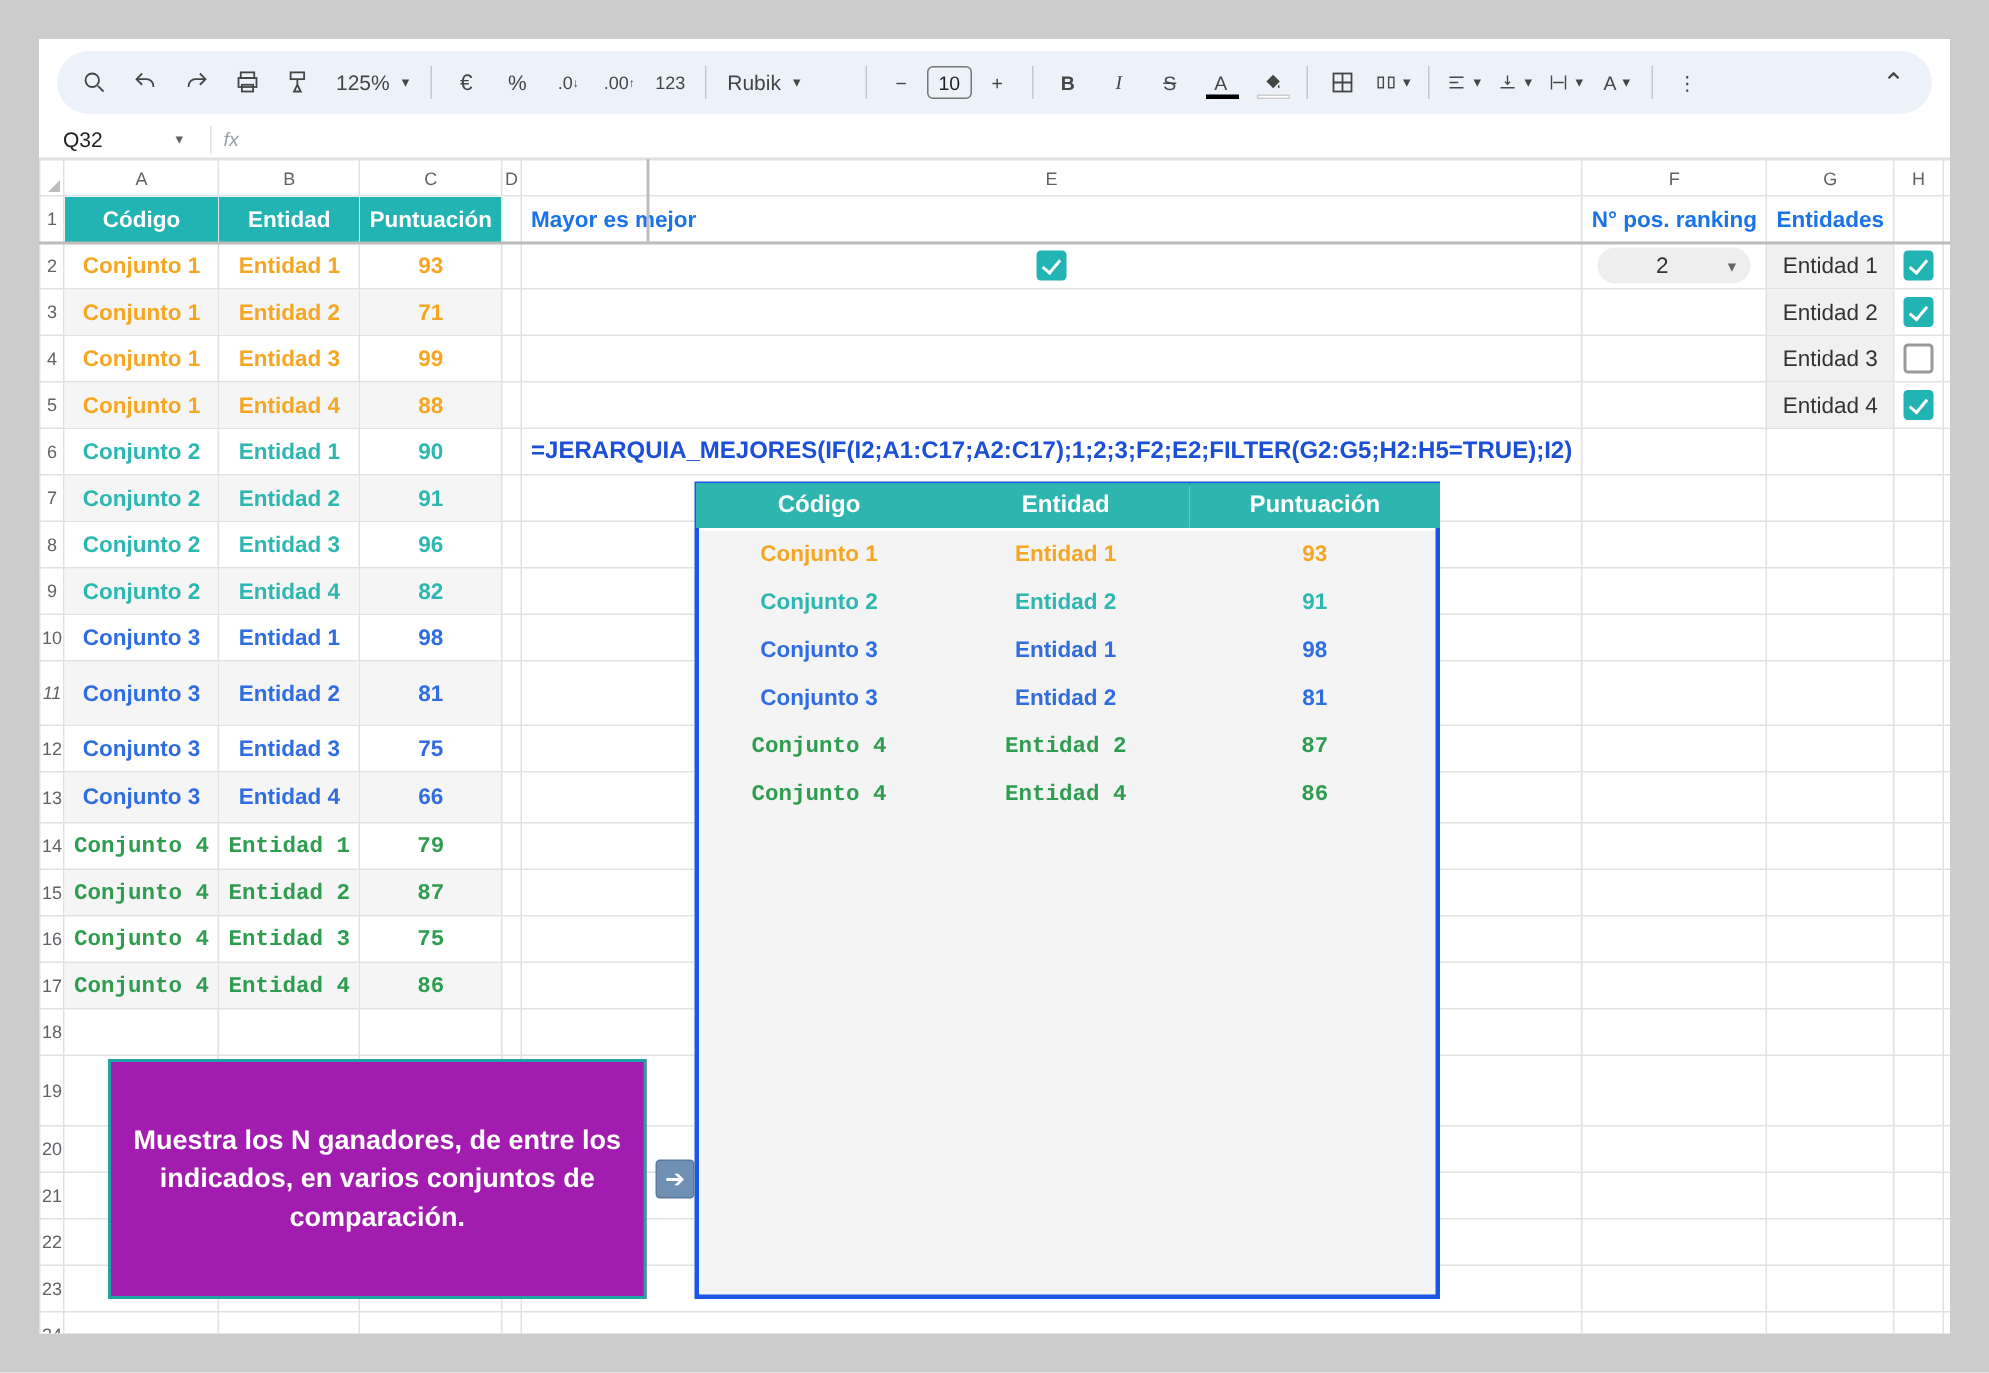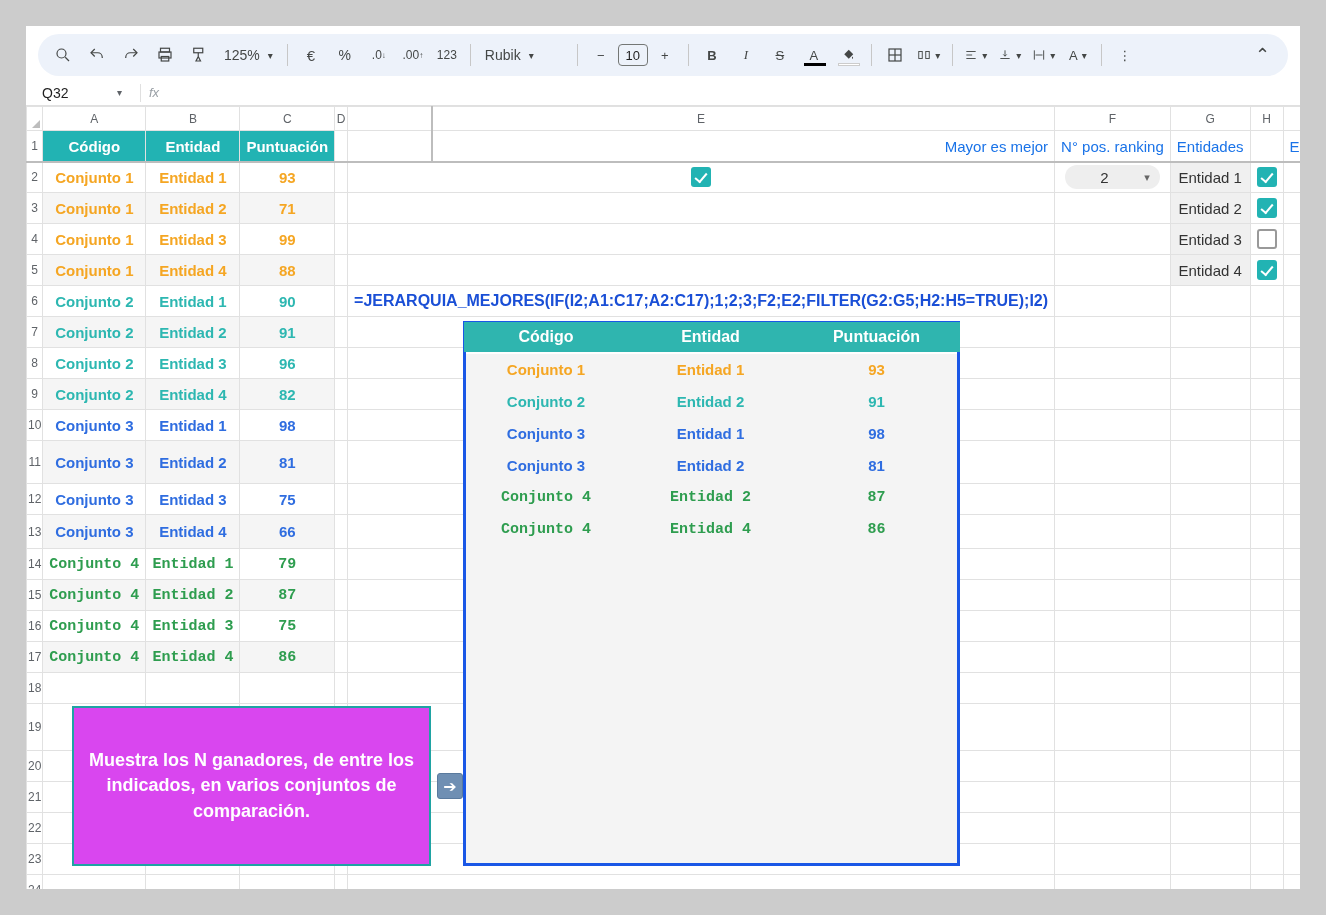--- a/index.html
+++ b/index.html
@@ -95,21 +95,21 @@
   .hdr-teal {
     background:#22b3b3;
     color:#fff;
     font-weight:700;
     text-align:center;
     font-family: Arial, sans-serif;
     font-size:16px;
     border-right:2px solid #fff;
   }
   .hdr-teal.last{border-right:1px solid #e1e1e1;}
-  .param-hdr { color:#1a73e8; font-weight:400; text-align:right; font-size:16px;}
+  .param-hdr { color:#1a73e8; font-weight:700; text-align:left; font-size:16px;}
   .zebra { background:#f5f5f5;}
   .c-orange{color:#f5a623;font-weight:600;}
   .c-teal{color:#2db7b1;font-weight:600;}
   .c-blue{color:#2f6de0;font-weight:600;}
   .c-green{color:#2e9d4f;font-weight:600;font-family:Liberation Mono, monospace;}
   .txt-center{text-align:center;}
   
   .chk{
     display:inline-block;width:20px;height:20px;border-radius:3px;
     vertical-align:middle;position:relative;
@@ -138,21 +138,21 @@
     height:30px;line-height:30px;font-size:16px;
     position:absolute;z-index:6;
   }
   .res-body{
     background:#f4f4f4;position:absolute;z-index:2;
   }
   .res-cell{position:absolute;font-size:15px;font-weight:600;z-index:6;text-align:center;}
   
   .note-box{
     position:absolute;
-    background:#d946ef;color:#fff;
+    background:#a21caf;color:#fff;
     font-weight:700;font-size:18px;
     text-align:center;
     display:flex;align-items:center;justify-content:center;
     padding:14px;line-height:1.4;
     z-index:6;
     border:2px solid #1fa3a3;
   }
   .arrow-box{
     position:absolute;width:26px;height:26px;background:#6f8fb3;border:1px solid #5a7a9e;border-radius:3px;
     display:flex;align-items:center;justify-content:center;color:#fff;font-size:16px;z-index:7;
@@ -432,21 +432,21 @@
             <td class="cell txt-center c-blue" id="cell-B10">Entidad 1</td>
             <td class="cell txt-center c-blue" id="cell-C10">98</td>
             <td class="cell" id="cell-D10"></td>
             <td class="cell" id="cell-E10"></td>
             <td class="cell" id="cell-F10"></td>
             <td class="cell" id="cell-G10"></td>
             <td class="cell" id="cell-H10"></td>
             <td class="cell" id="cell-I10"></td>
           </tr>
           <tr>
-            <th class="rowhdr" style="height: 43px;">11</th>
+            <th class="rowhdr" style="height: 43px; font-style: italic;">11</th>
             <td class="cell txt-center c-blue zebra" id="cell-A11">Conjunto 3</td>
             <td class="cell txt-center c-blue zebra" id="cell-B11">Entidad 2</td>
             <td class="cell txt-center c-blue zebra" id="cell-C11">81</td>
             <td class="cell" id="cell-D11"></td>
             <td class="cell" id="cell-E11"></td>
             <td class="cell" id="cell-F11"></td>
             <td class="cell" id="cell-G11"></td>
             <td class="cell" id="cell-H11"></td>
             <td class="cell" id="cell-I11"></td>
           </tr>

